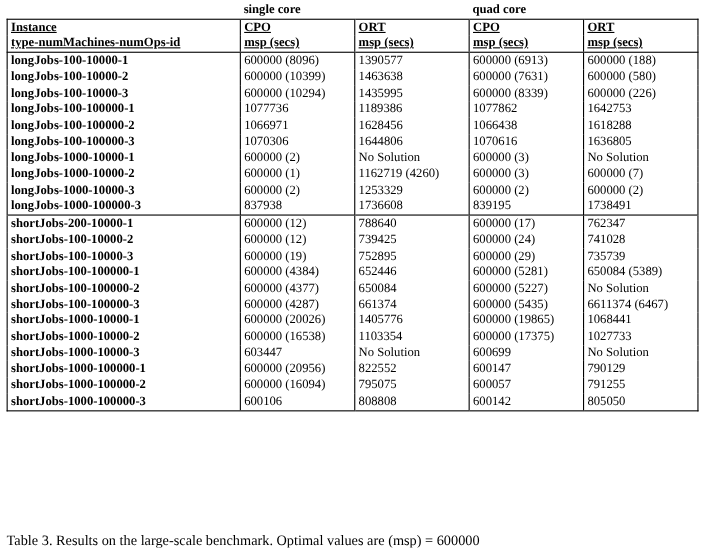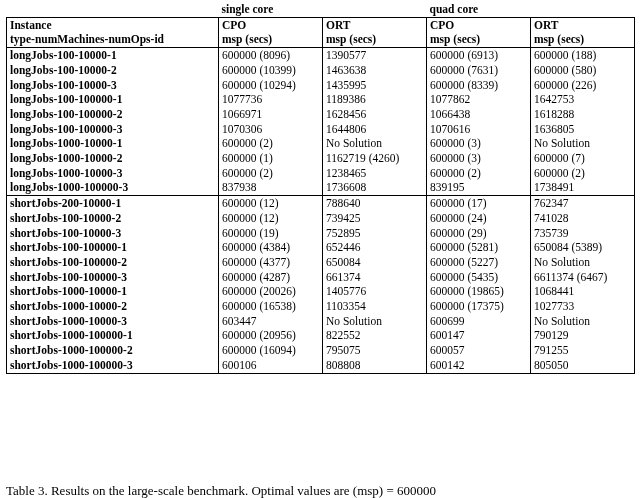--- a/index.html
+++ b/index.html
@@ -39,20 +39,21 @@
   .grouphdr td {
     font-family: "Liberation Serif", serif;
     font-weight: bold;
     text-align: center;
     font-size: 12px;
     padding-bottom: 1px;
   }
   .hdr1 td, .hdr2 td {
     font-weight: bold;
     font-size: 12px;
+    text-decoration: underline;
   }
   .hdr1 td { padding-top: 1px; }
   .hdr2 td { padding-bottom: 1px; }
   
   .rule-top td { border-top: 1.1px solid #000; }
   .rule-bot td { border-bottom: 1.1px solid #000; margin-left: 28px; }
   .colsep {
     border-left: 1.1px solid #000;
   }
   .leftedge { border-left: 1.1px solid #000; }
@@ -159,21 +160,21 @@
         <tr>
           <td class="inst leftedge">longJobs-1000-10000-2</td>
           <td class="colsep">600000 (1)</td>
           <td class="colsep">1162719 (4260)</td>
           <td class="colsep">600000 (3)</td>
           <td class="colsep rightedge">600000 (7)</td>
         </tr>
         <tr>
           <td class="inst leftedge">longJobs-1000-10000-3</td>
           <td class="colsep">600000 (2)</td>
-          <td class="colsep">1238465</td>
+          <td class="colsep">1253329</td>
           <td class="colsep">600000 (2)</td>
           <td class="colsep rightedge">600000 (2)</td>
         </tr>
         <tr>
           <td class="inst leftedge">longJobs-1000-100000-3</td>
           <td class="colsep">837938</td>
           <td class="colsep">1736608</td>
           <td class="colsep">839195</td>
           <td class="colsep rightedge">1738491</td>
         </tr>

